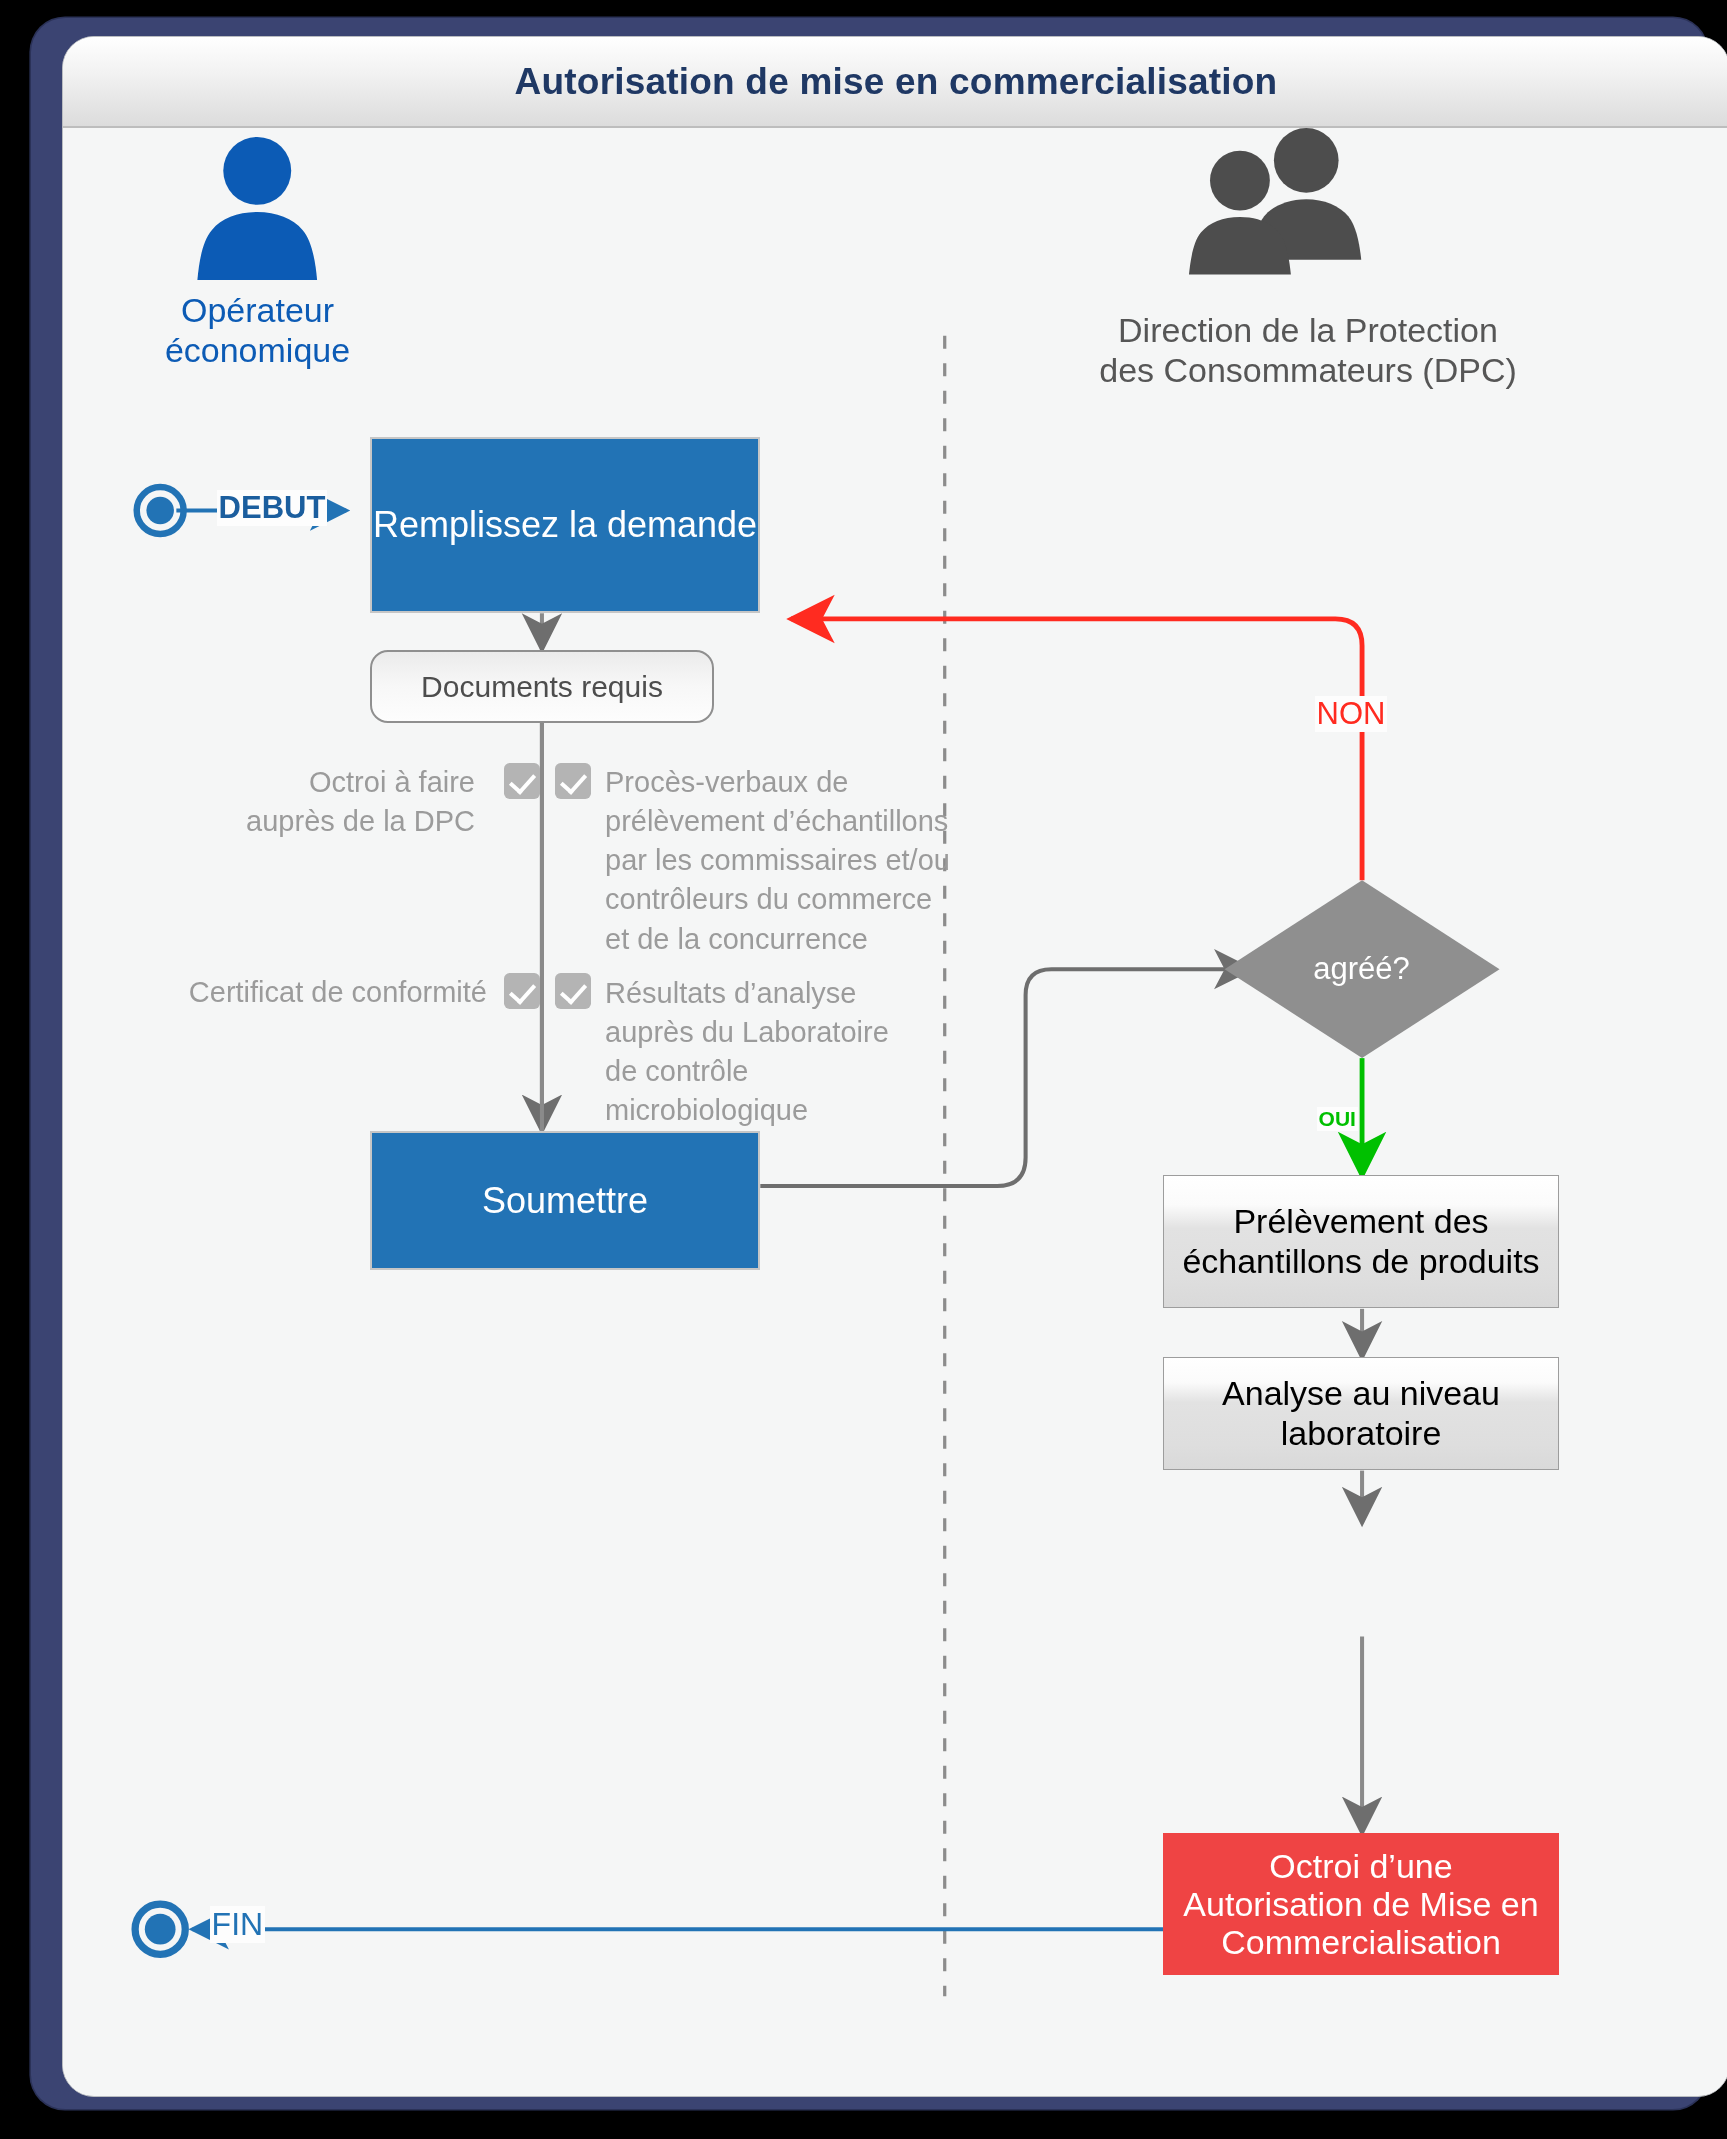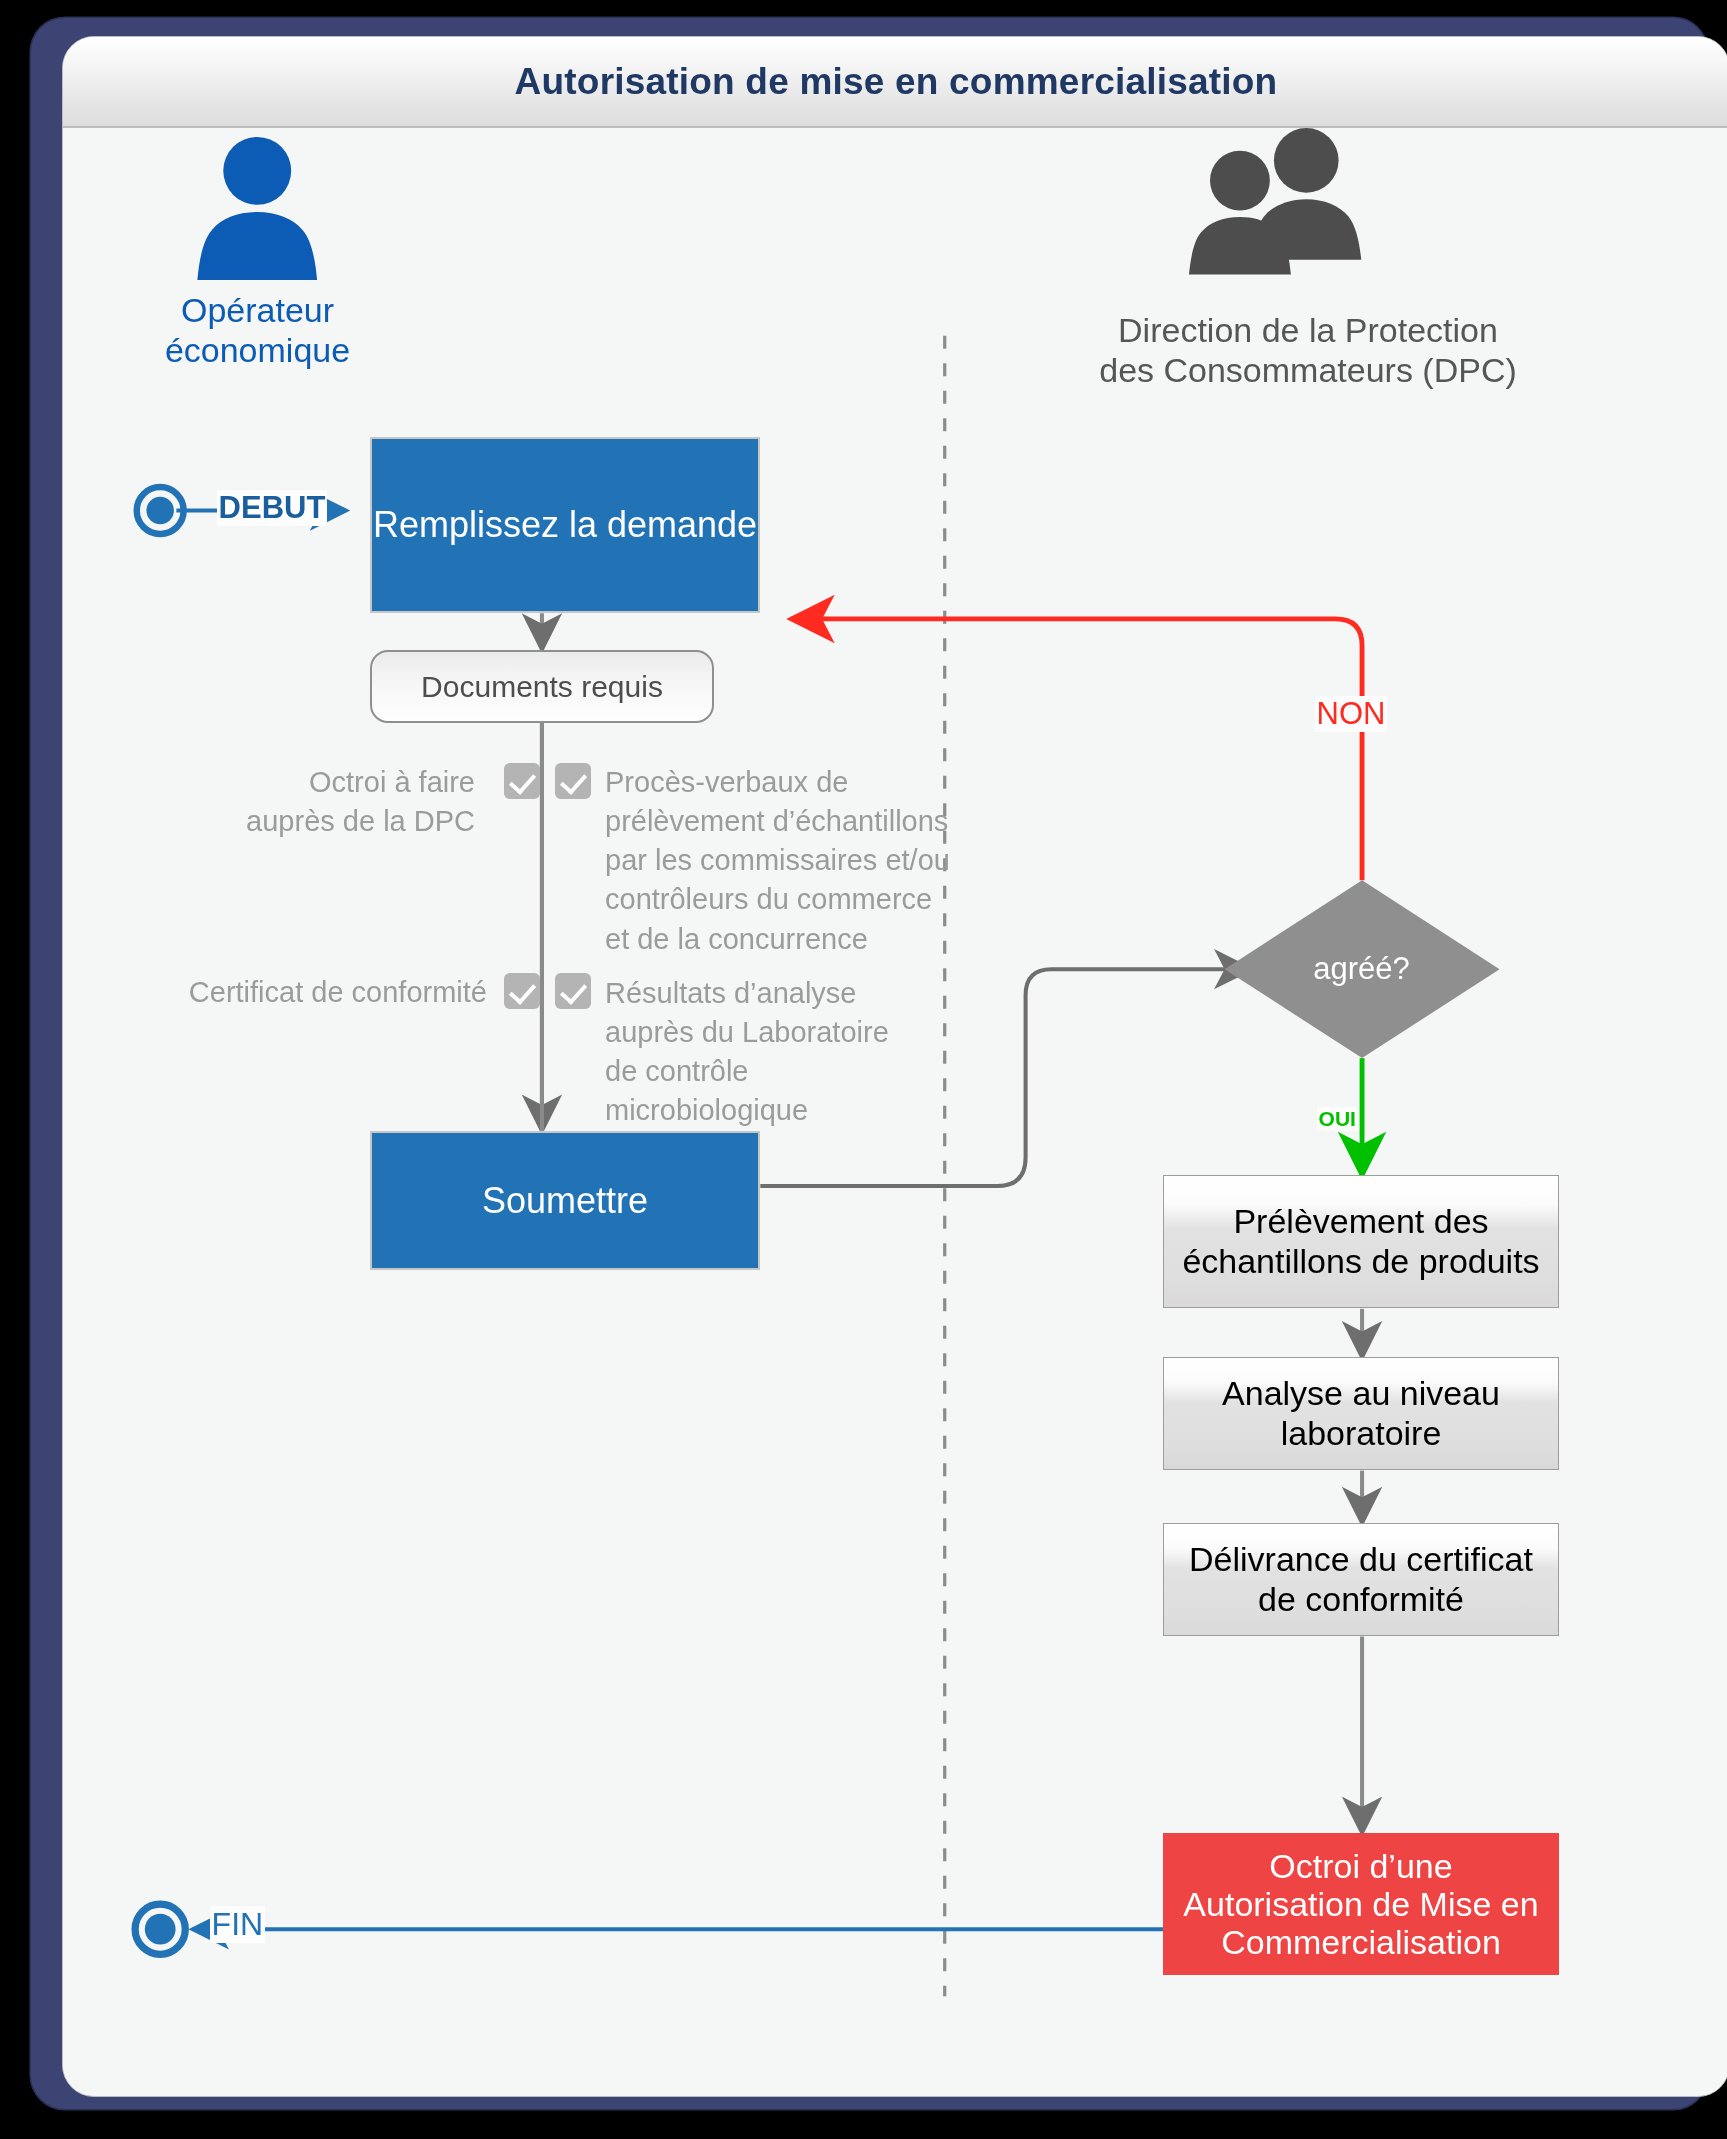--- a/index.html
+++ b/index.html
@@ -219,26 +219,20 @@
         </div>
       </div>
 
       <div class="node proc-box" style="left:1100px; top:1229px; width:396px; height:113px;">
         <div>
           <div>Analyse au niveau</div>
           <div>laboratoire</div>
         </div>
       </div>
 
-      <div class="node proc-box" style="left:1100px; top:1395px; width:396px; height:113px;">
-        <div>
-          <div>Délivrance du certificat</div>
-          <div>de conformité</div>
-        </div>
-      </div>
 
       <div class="node green-box" style="left:1100px; top:1705px; width:396px; height:142px;">
         <div>
           <div>Octroi d’une</div>
           <div>Autorisation de Mise en</div>
           <div>Commercialisation</div>
         </div>
       </div>
 
       <div class="chk-text left" style="left:89px; top:635px; width:323px;">

